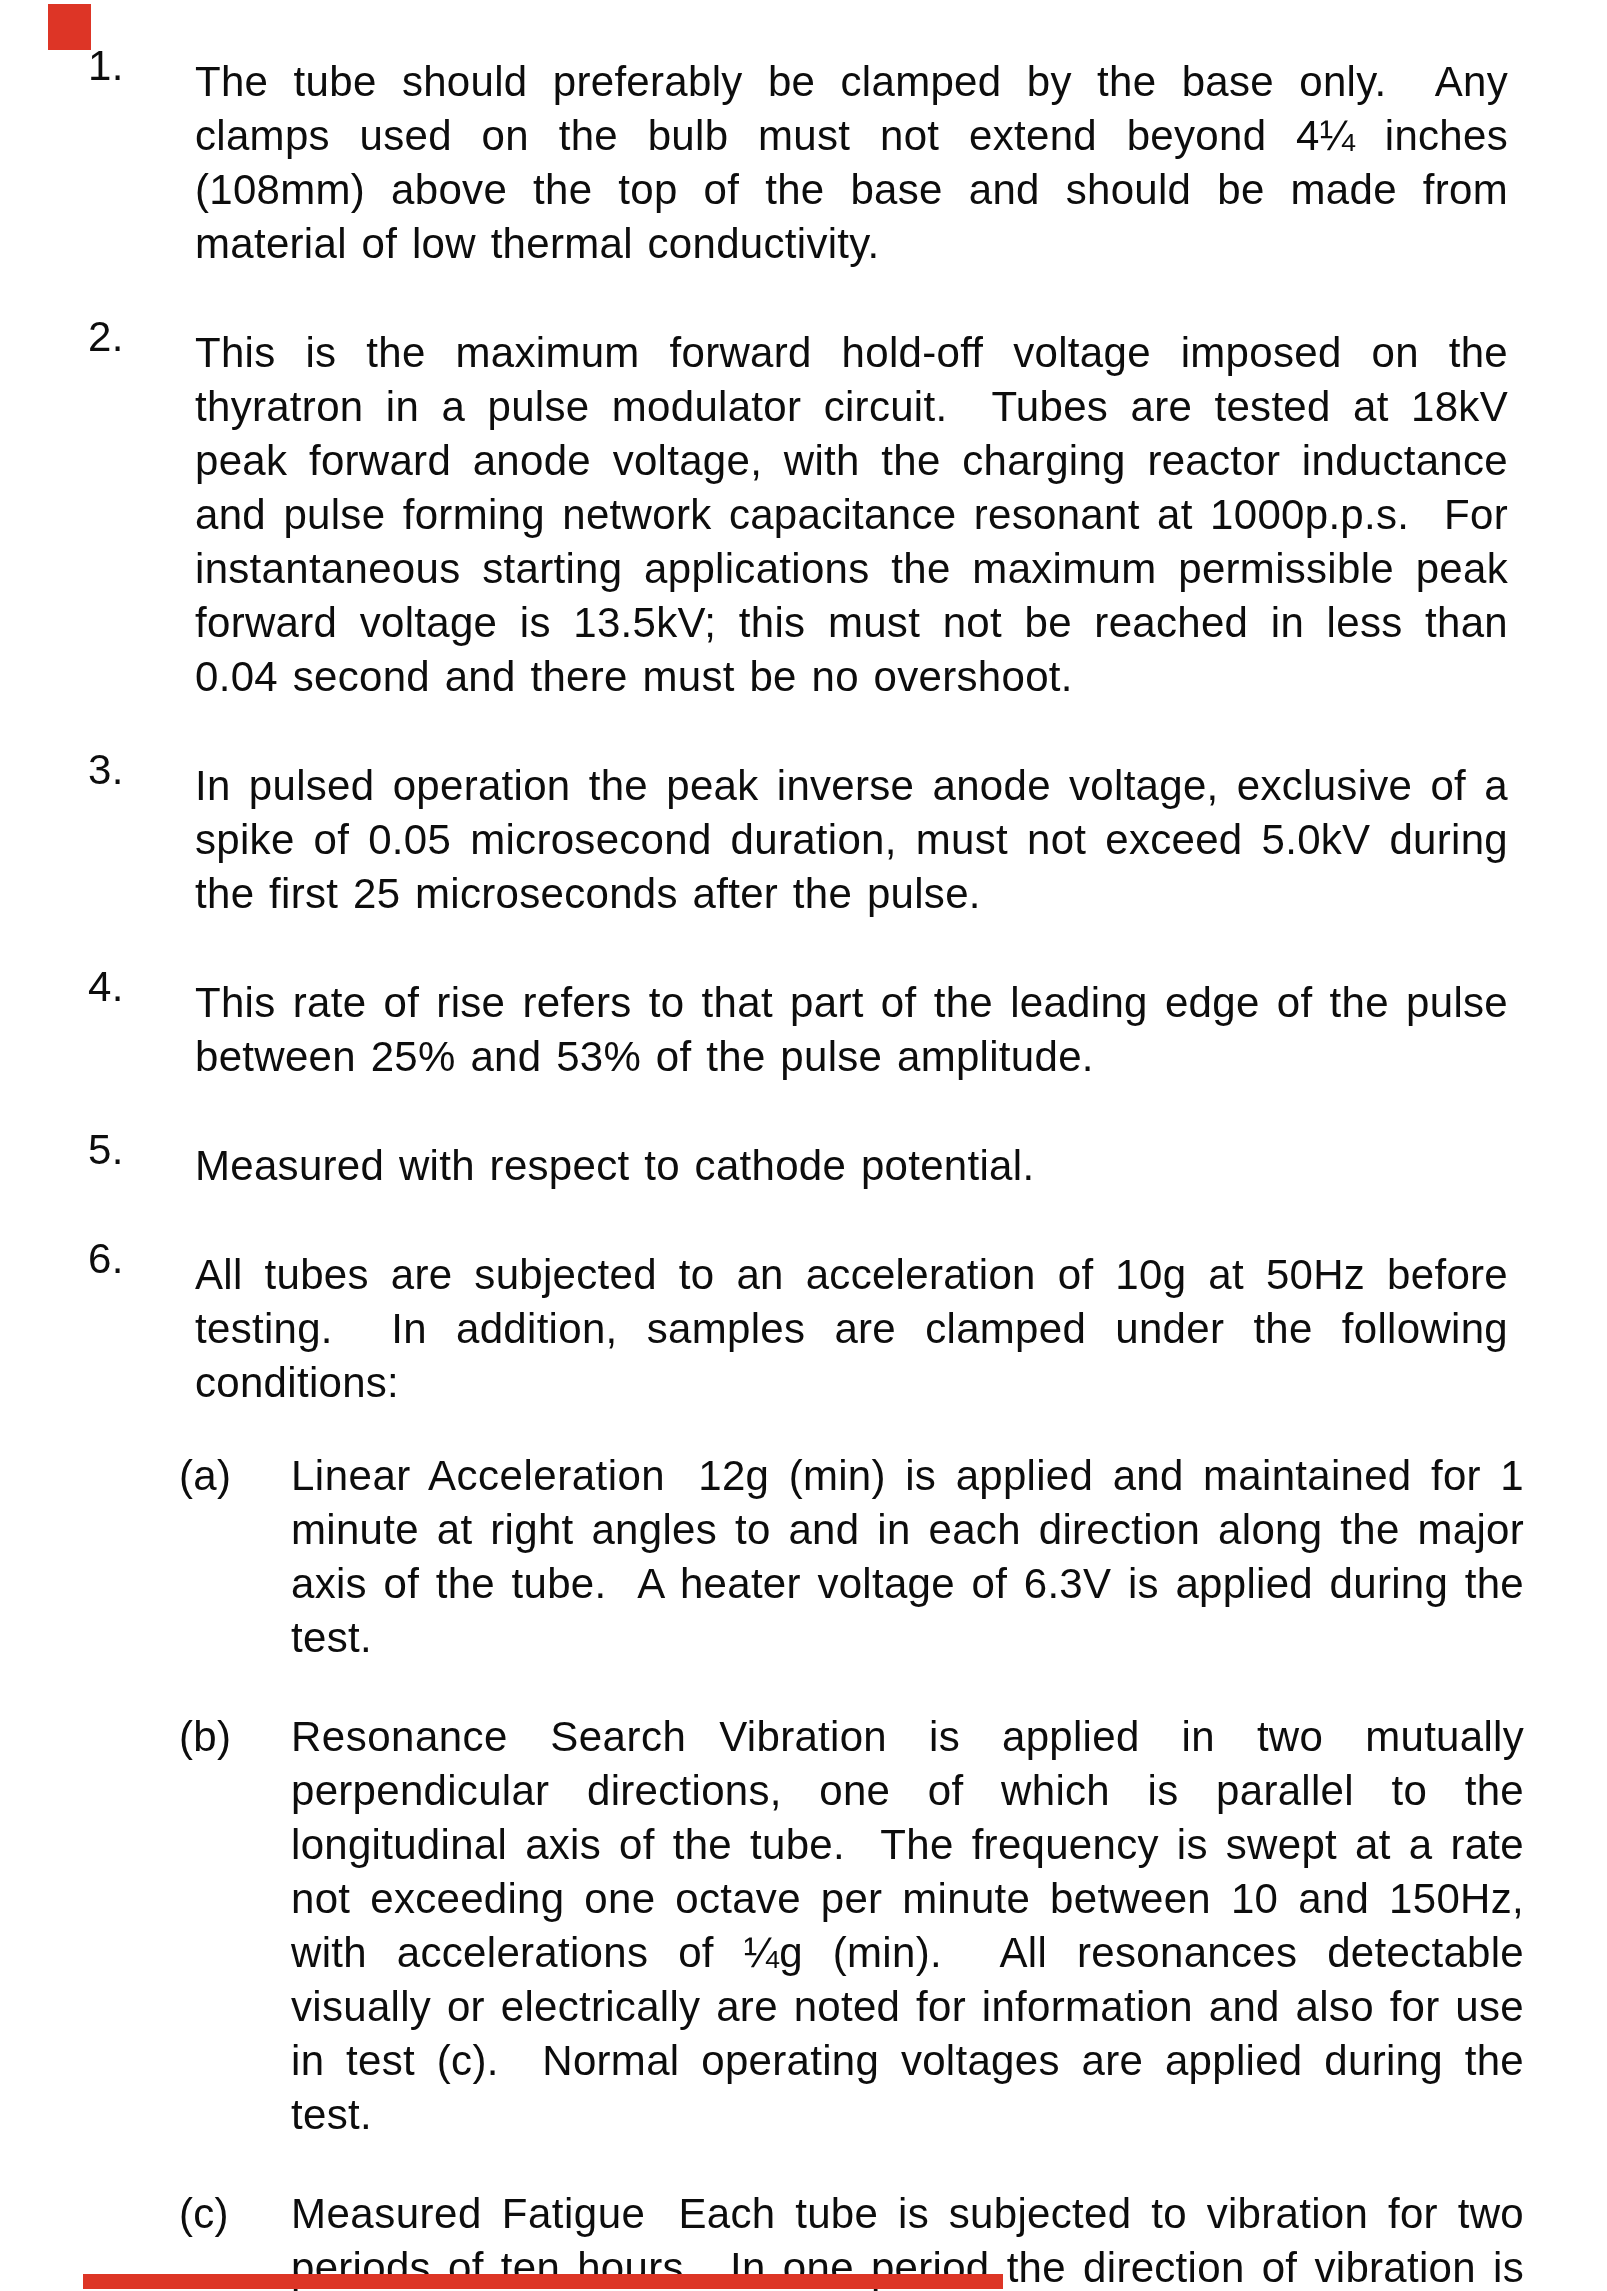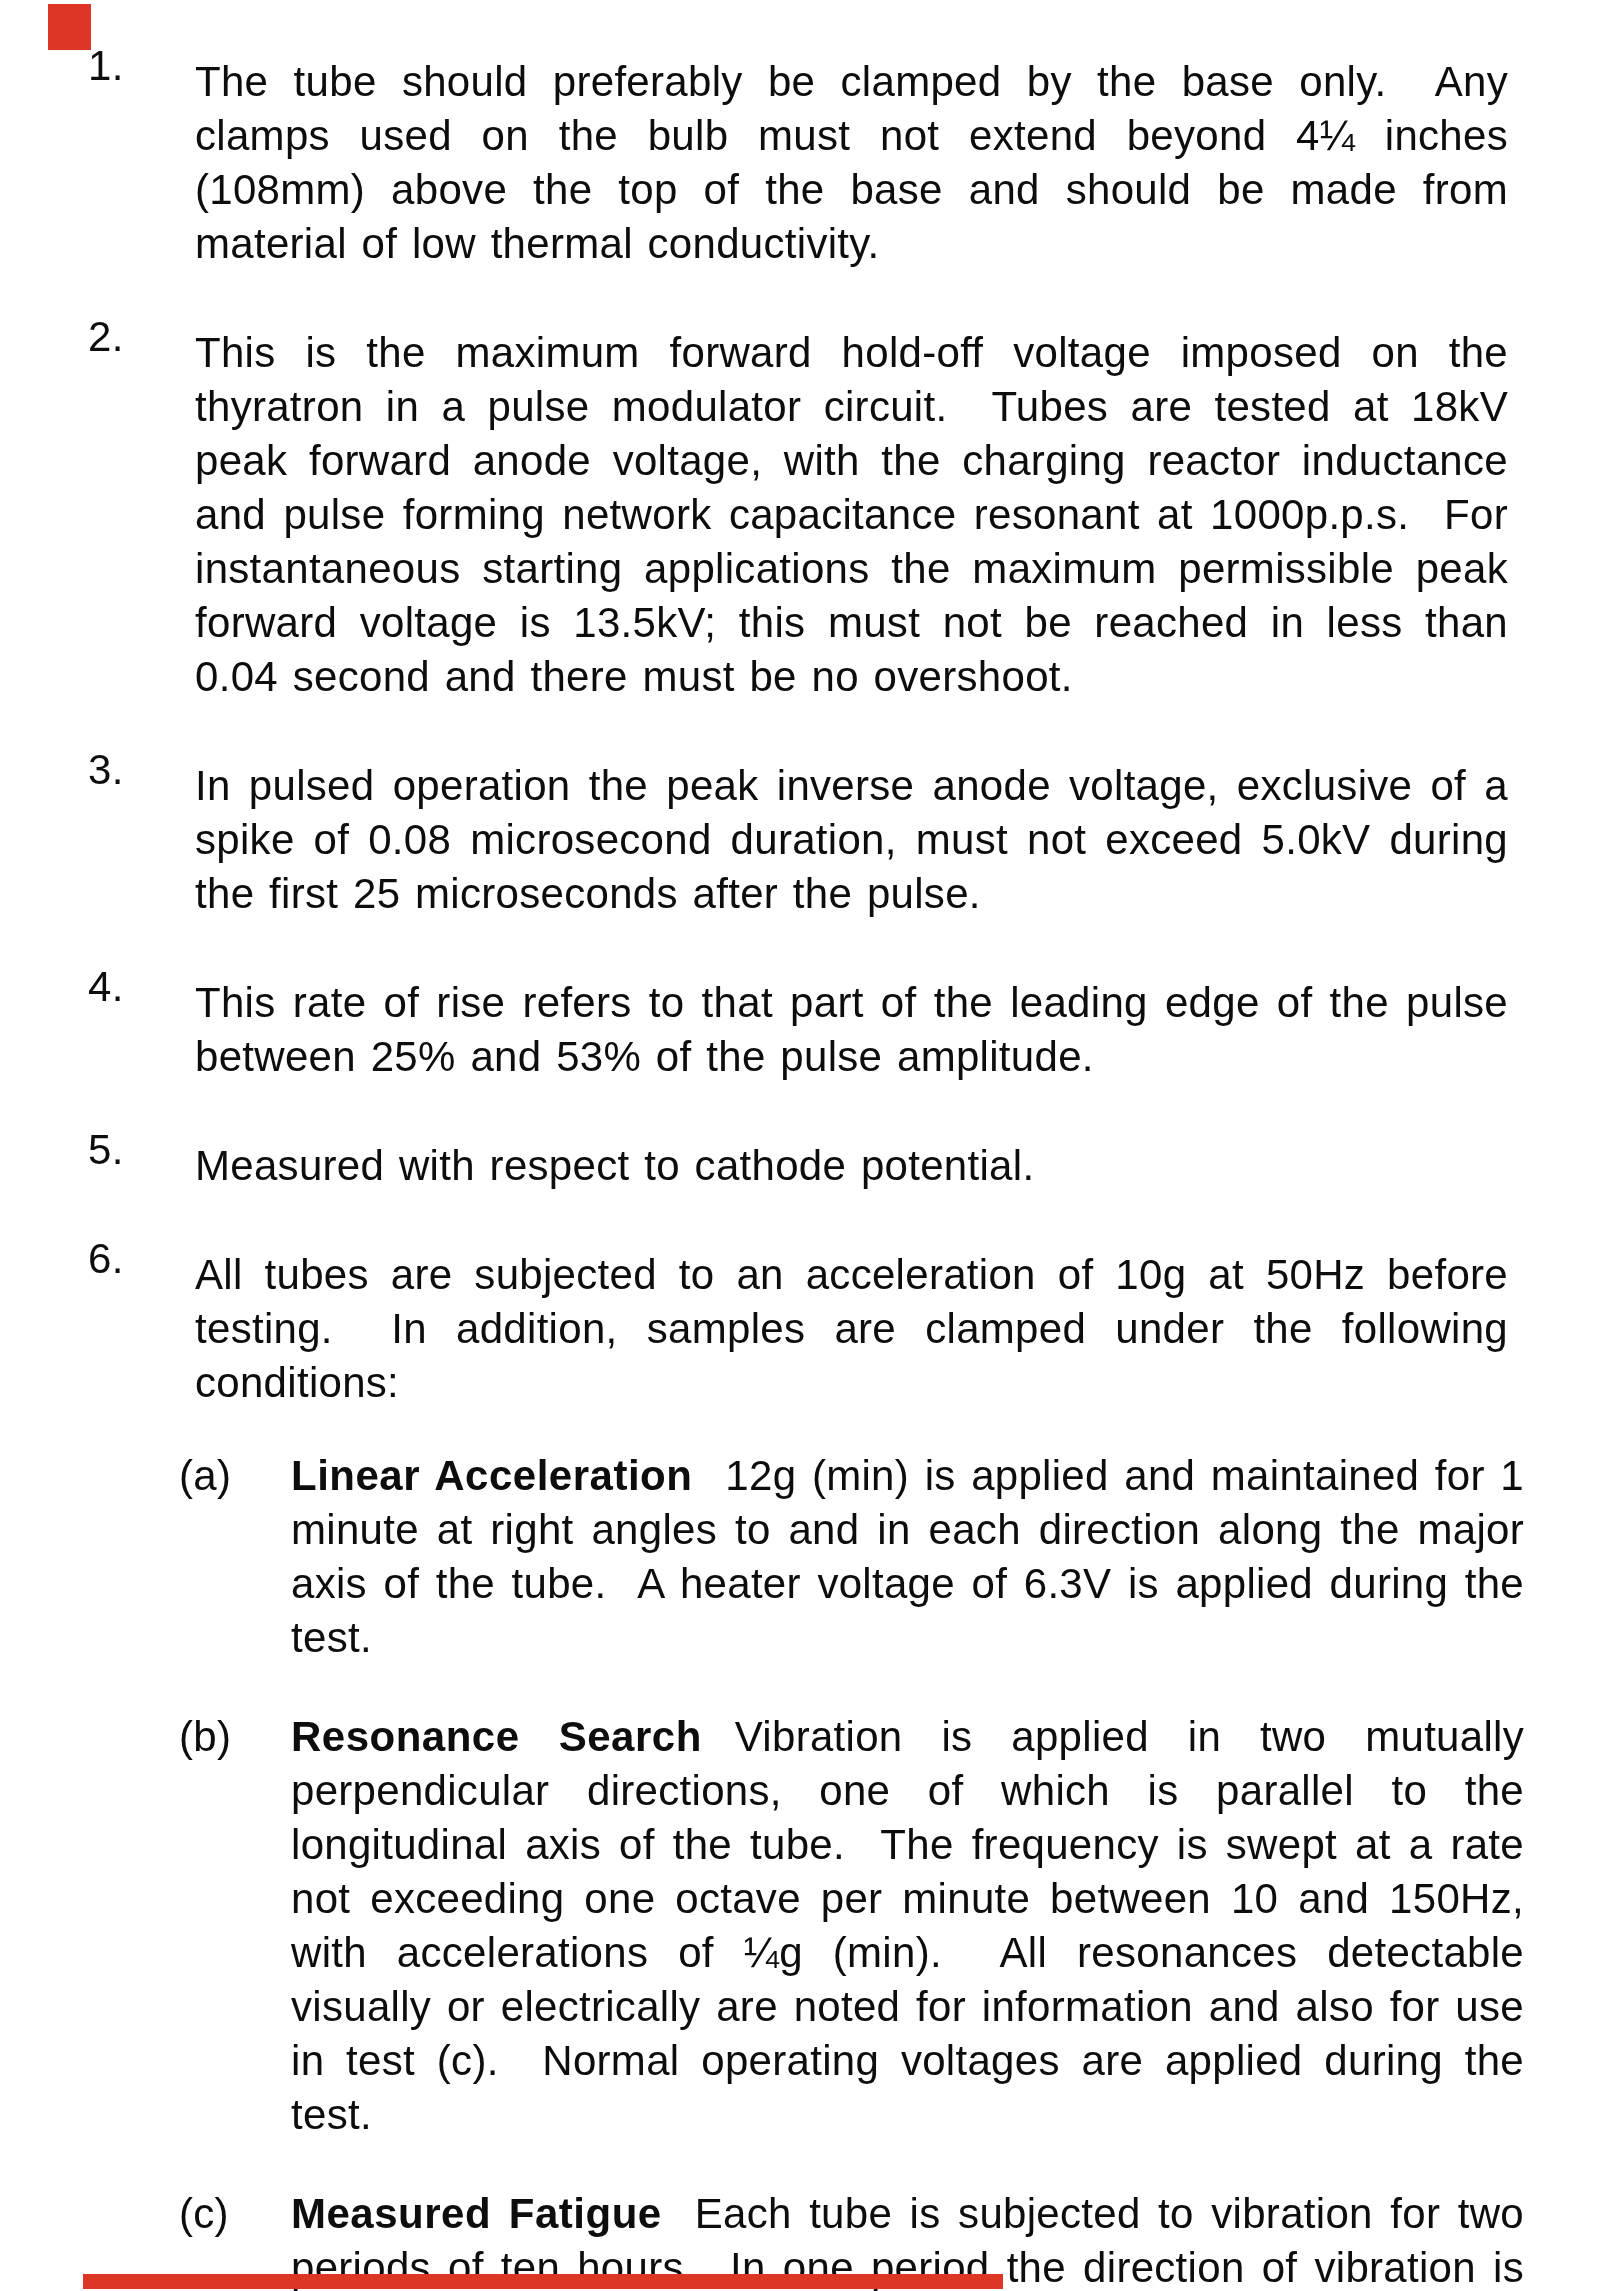--- a/index.html
+++ b/index.html
@@ -64,21 +64,21 @@
     width: 112px;
   }
   .subnote .body {
     flex: 1;
     margin: 0;
     text-align: justify;
     white-space: pre-wrap;
     word-spacing: 2.8px;
   }
   .subnote .body strong {
-    font-weight: bold;
+    font-weight: normal;
     margin-right: 33px;
     letter-spacing: 0.5px;
   }
   .red-mark {
     position: absolute;
     background: #dd3526;
   }
   .red-mark.top-left {
     left: 48px;
     top: 3.7px;
@@ -107,21 +107,21 @@
       <p class="body">The tube should preferably be clamped by the base only.  Any clamps used on the bulb must not extend beyond 4¼ inches (108mm) above the top of the base and should be made from material of low thermal conductivity.</p>
     </div>
 
     <div class="note">
       <div class="num">2.</div>
       <p class="body">This is the maximum forward hold-off voltage imposed on the thyratron in a pulse modulator circuit.  Tubes are tested at 18kV peak forward anode voltage, with the charging reactor inductance and pulse forming network capacitance resonant at 1000p.p.s.  For instantaneous starting applications the maximum permissible peak forward voltage is 13.5kV; this must not be reached in less than 0.04 second and there must be no overshoot.</p>
     </div>
 
     <div class="note">
       <div class="num">3.</div>
-      <p class="body">In pulsed operation the peak inverse anode voltage, exclusive of a spike of 0.08 microsecond duration, must not exceed 5.0kV during the first 25 microseconds after the pulse.</p>
+      <p class="body">In pulsed operation the peak inverse anode voltage, exclusive of a spike of 0.05 microsecond duration, must not exceed 5.0kV during the first 25 microseconds after the pulse.</p>
     </div>
 
     <div class="note">
       <div class="num">4.</div>
       <p class="body">This rate of rise refers to that part of the leading edge of the pulse between 25% and 53% of the pulse amplitude.</p>
     </div>
 
     <div class="note">
       <div class="num">5.</div>
       <p class="body">Measured with respect to cathode potential.</p>

